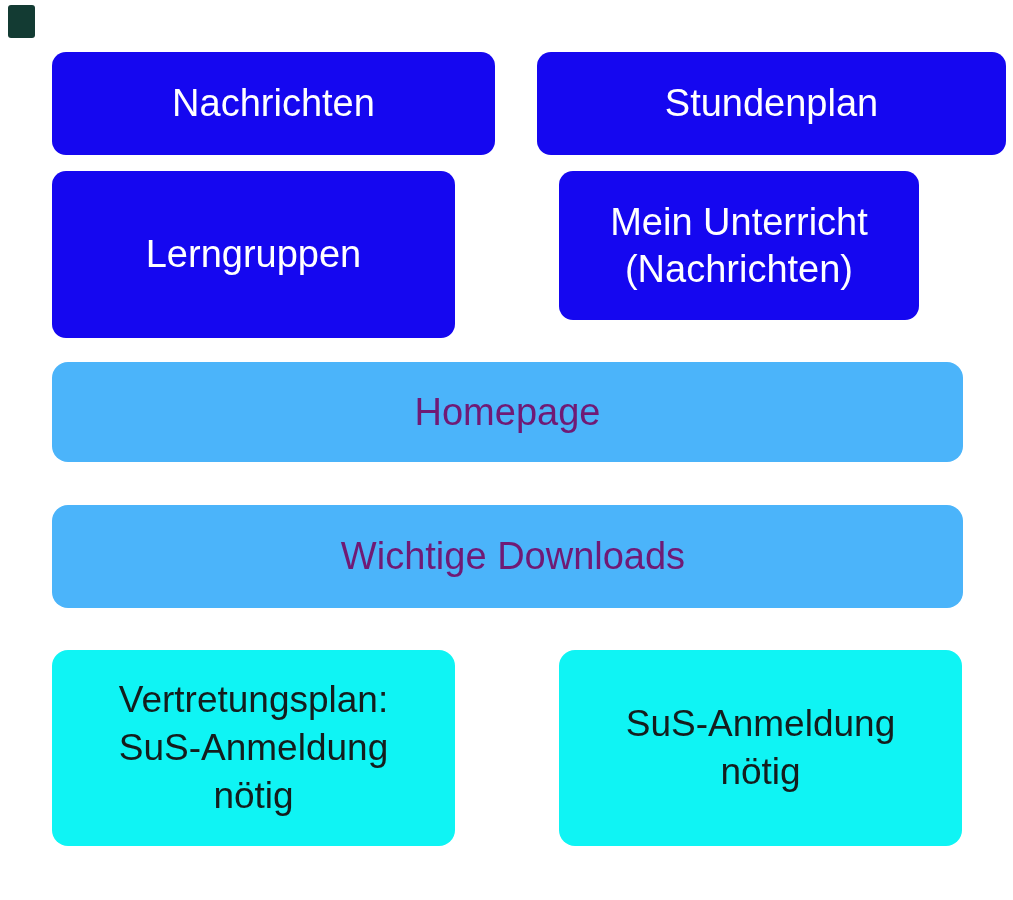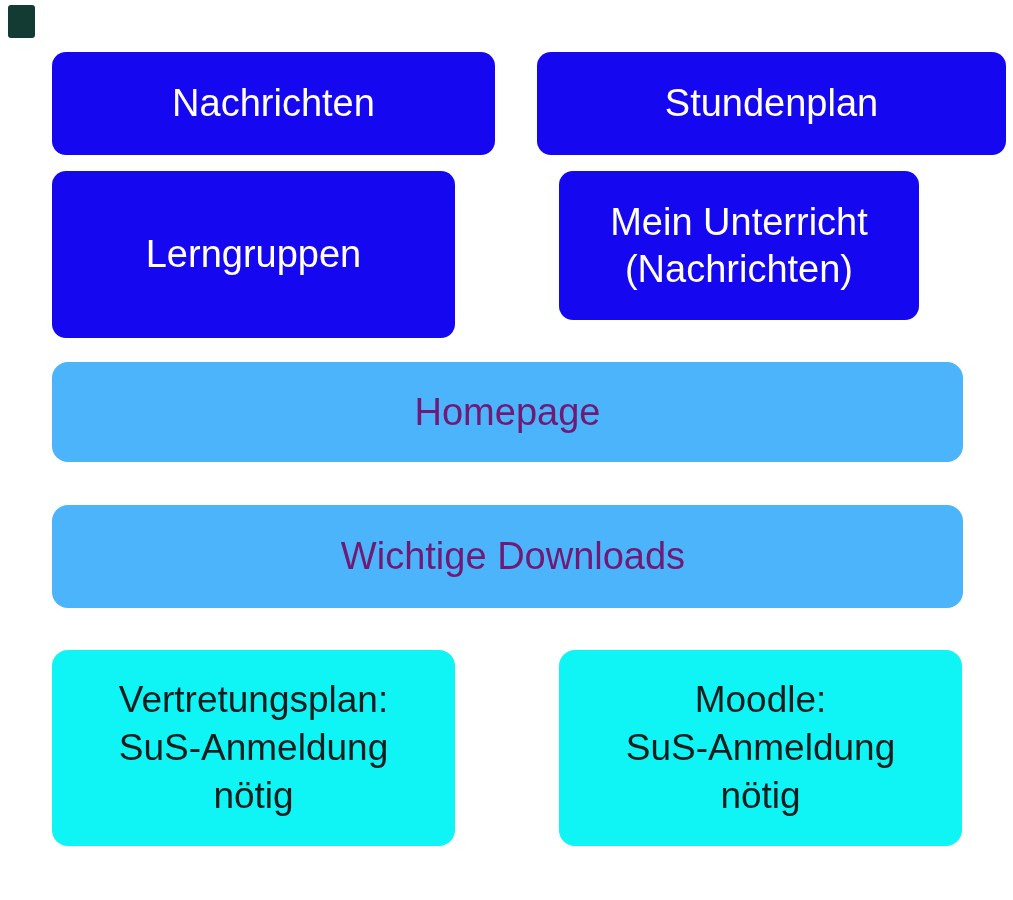--- a/index.html
+++ b/index.html
@@ -100,18 +100,17 @@
     <span class="line">Wichtige Downloads</span>
   </div>
 
   <div class="tile tile-cyan pos-vertretungsplan">
     <span class="line">Vertretungsplan:</span>
     <span class="line">SuS-Anmeldung</span>
     <span class="line">nötig</span>
   </div>
 
   <div class="tile tile-cyan pos-moodle">
-    <span class="line">Moodle:</span>
     <span class="line">SuS-Anmeldung</span>
     <span class="line">nötig</span>
   </div>
 
 </div>
 
 </body></html>

